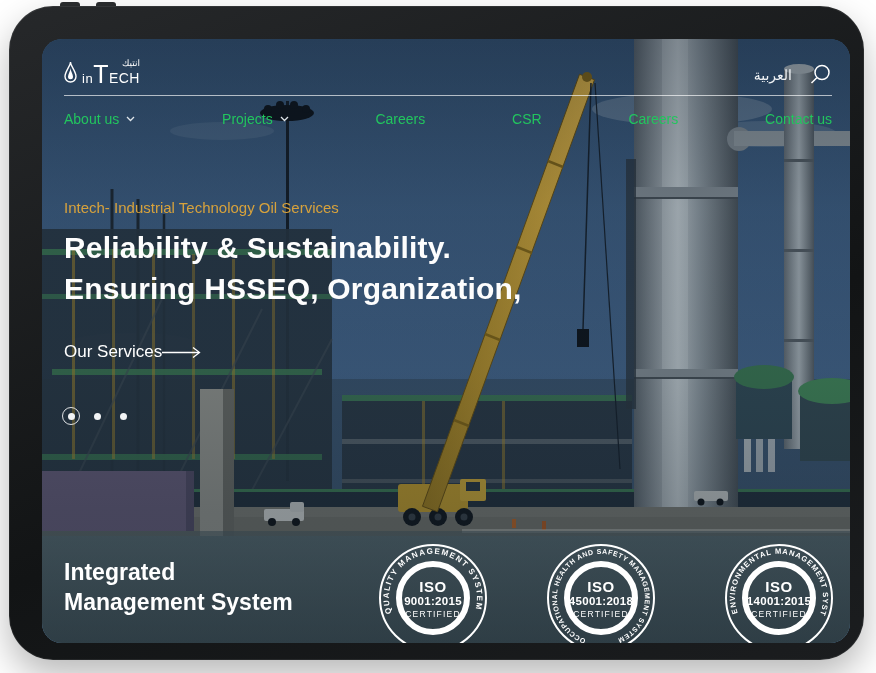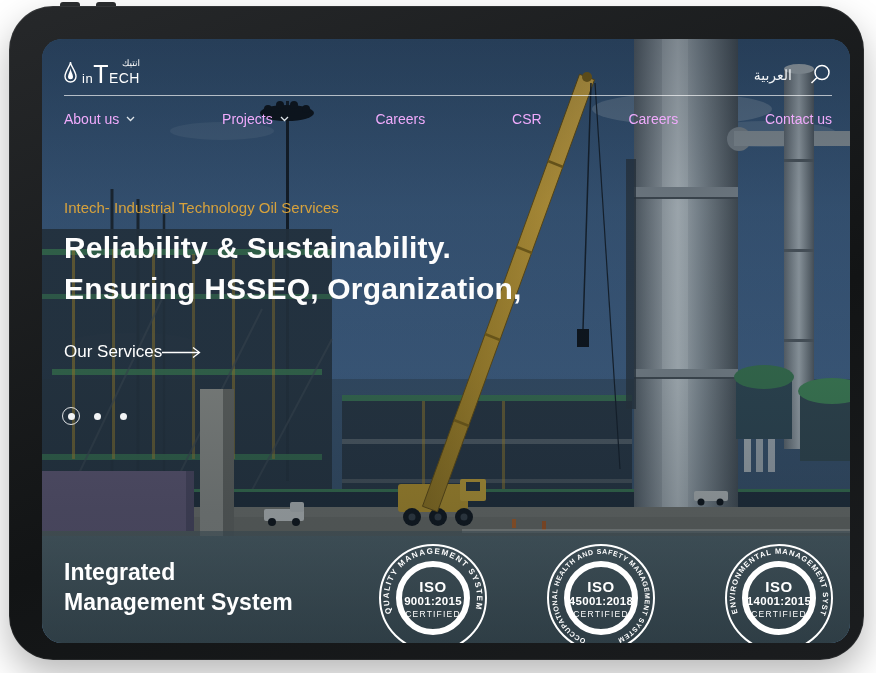--- a/index.html
+++ b/index.html
@@ -32,21 +32,21 @@
   .logo-in { font-size:13px; }
   .logo-t  { font-size:25px; }
   .logo-rest { font-size:14px; }
   .logo-ar { position:absolute; top:-1px; right:0; font-size:9px; letter-spacing:0;margin-top:8px; }
   .lang-search { position:absolute; right:18px; top:24px; display:flex; align-items:center; gap:16px; }
   .lang { font-size:14px; color:#f0f3f6; cursor:pointer; }
   .divider { position:absolute; left:22px; top:56px; width:768px; height:1px;
              background:rgba(255,255,255,.65); }
   .nav { position:absolute; left:22px; top:72px; width:768px; display:flex;
          justify-content:space-between; align-items:center; }
-  .nav-item { display:flex; align-items:center; gap:7px; font-size:14px; color:#f0abfc;
+  .nav-item { display:flex; align-items:center; gap:7px; font-size:14px; color:#22c55e;
               cursor:pointer; white-space:nowrap; }
 
   
   .hero { position:absolute; left:22px; top:160px; z-index:5; color:#fff; }
   .kicker { font-size:15px; color:#d7a23c; margin-bottom:11px; }
   .h1 { font-size:30px; line-height:41px; font-weight:700; letter-spacing:.2px; color:#fdfdfd; }
   .cta { position:absolute; left:22px; top:303px; z-index:5; display:flex; align-items:center;
          gap:0; color:#fff; cursor:pointer; }
   .cta-label { font-size:17px; }
   .dots { position:absolute; left:20px; top:368px; z-index:5; display:flex; align-items:center; gap:8px; }

